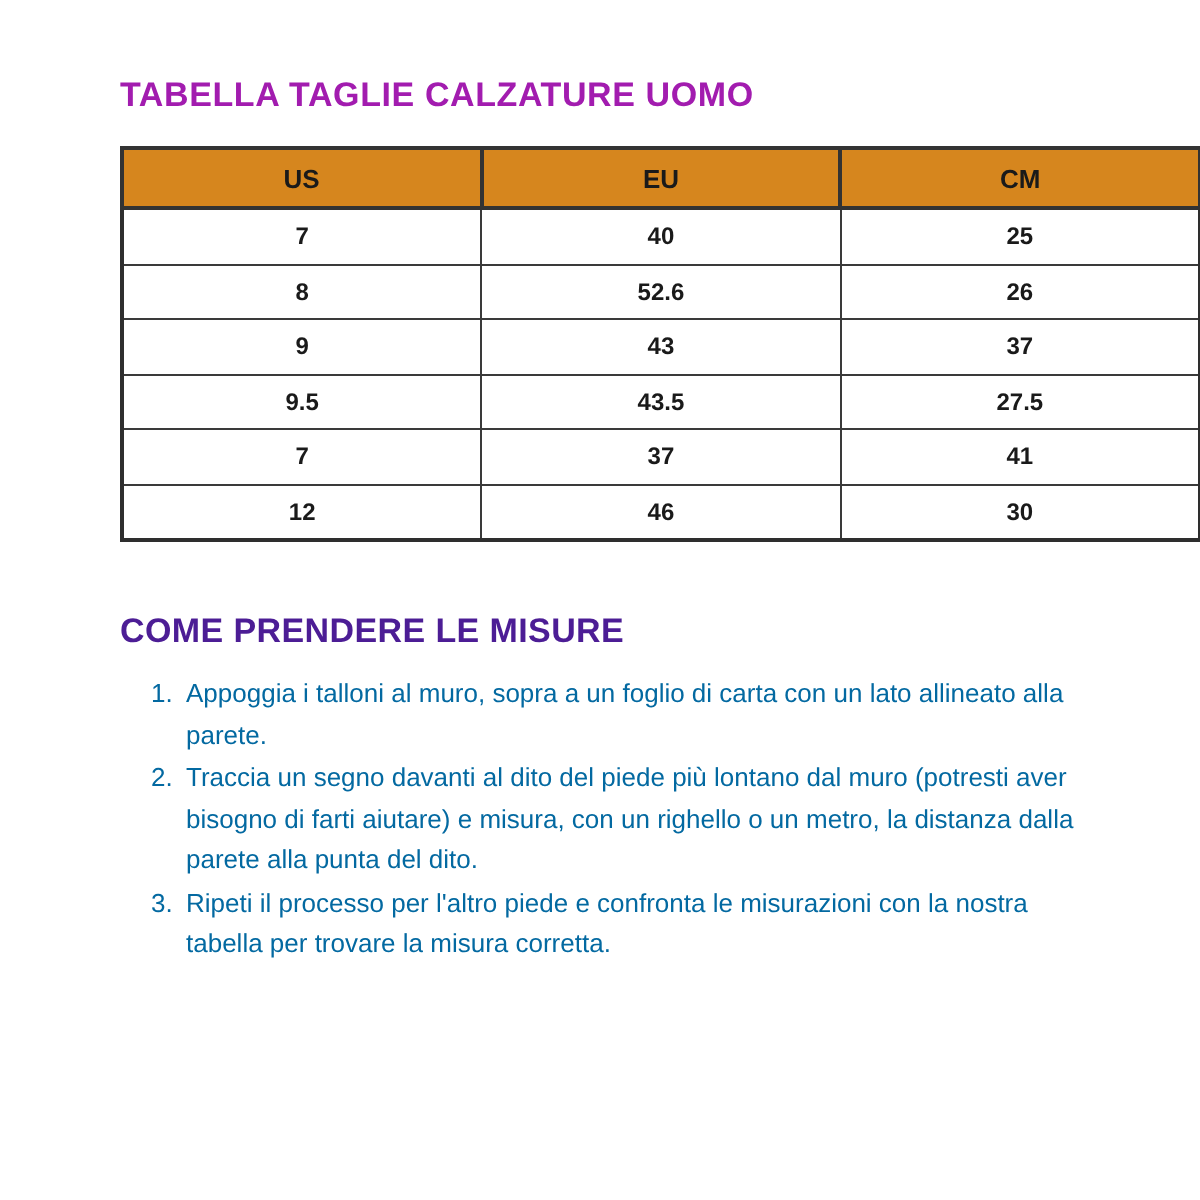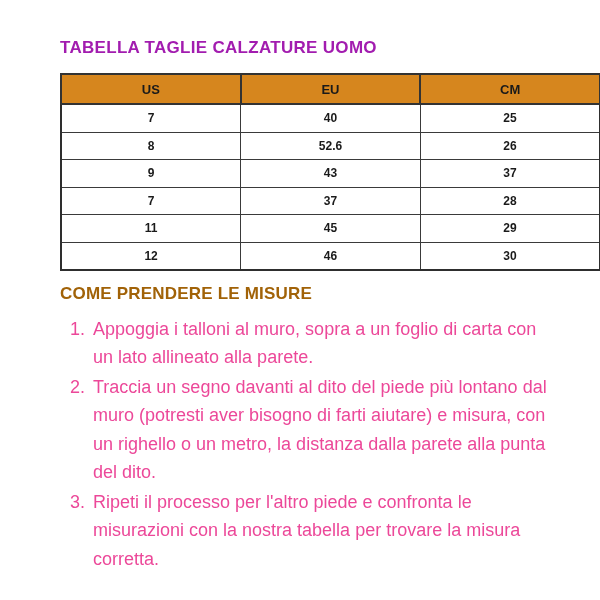--- a/index.html
+++ b/index.html
@@ -53,29 +53,29 @@
     color: #1a1a1a;
     background: #ffffff;
   }
   table.size-table {
     border: 2px solid #2e2e2e;
   }
   h2.section-heading {
     font-size: 17px;
     font-weight: bold;
     letter-spacing: 0.2px;
-    margin: 13px 0 11px 0;
-    color: #a16207;
+    margin: 35px 0 11px 0;
+    color: #4c1d95;
   }
   ol.instructions {
     margin: 0;
     padding-left: 30px;
-    font-size: 18px;
+    font-size: 13px;
     line-height: 1.58;
-    color: #ec4899;
+    color: #0369a1;
     max-width: 494px;
   }
   ol.instructions li {
     padding-left: 3px;
     margin: 0 0 1px 0;
   }
 </style>
 </head>
 <body>
 
@@ -101,28 +101,28 @@
           <td>8</td>
           <td>52.6</td>
           <td>26</td>
         </tr>
         <tr>
           <td>9</td>
           <td>43</td>
           <td>37</td>
         </tr>
         <tr>
+          <td>9.5</td>
+          <td>43.5</td>
+          <td>27.5</td>
+        </tr>
+        <tr>
           <td>7</td>
           <td>37</td>
-          <td>28</td>
-        </tr>
-        <tr>
-          <td>11</td>
-          <td>45</td>
-          <td>29</td>
+          <td>41</td>
         </tr>
         <tr>
           <td>12</td>
           <td>46</td>
           <td>30</td>
         </tr>
       </tbody>
   </table>
 
   <h2 class="section-heading">COME PRENDERE LE MISURE</h2>

